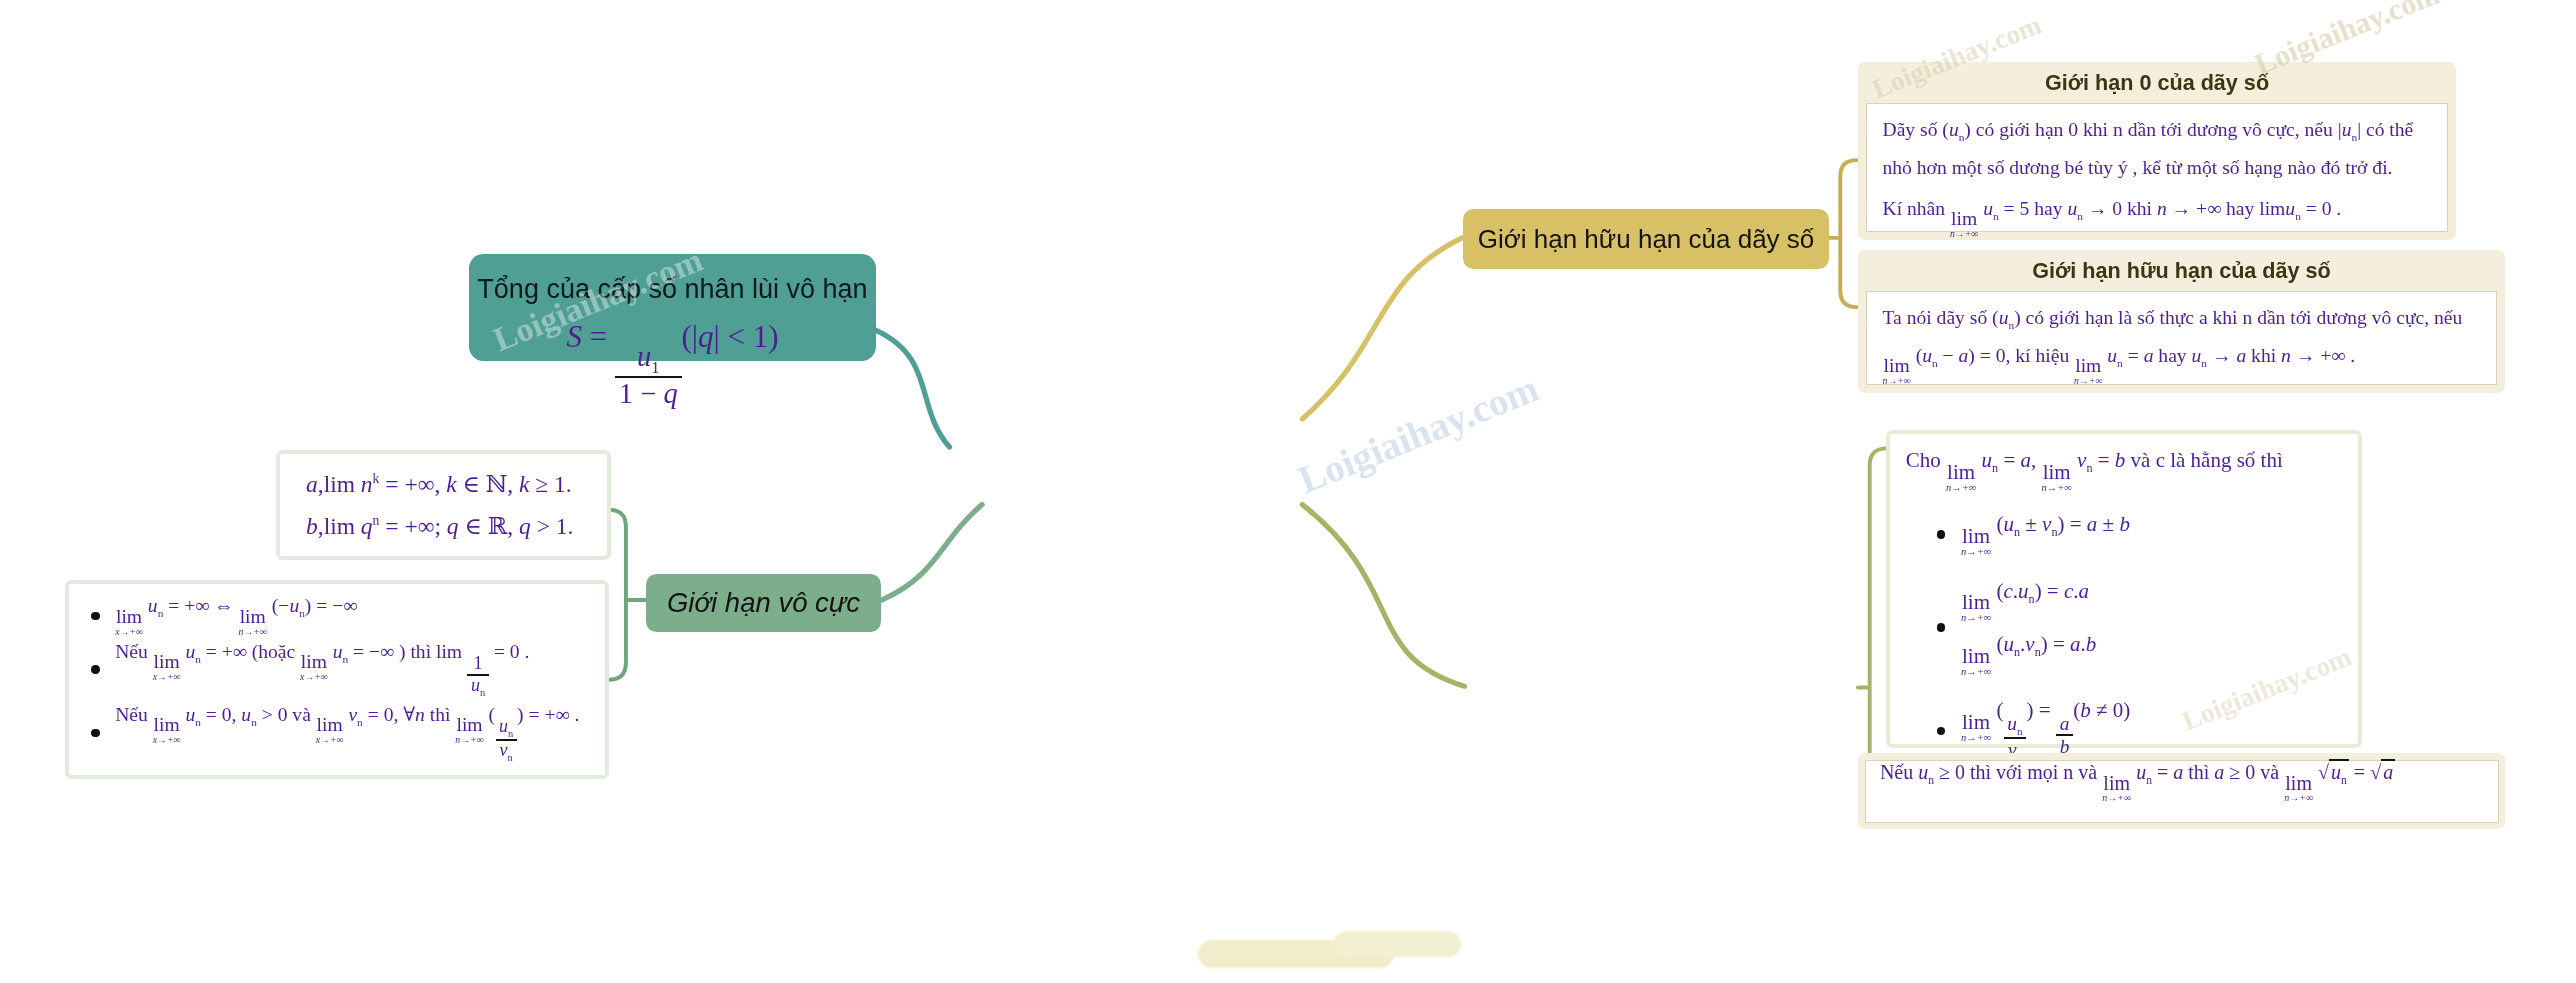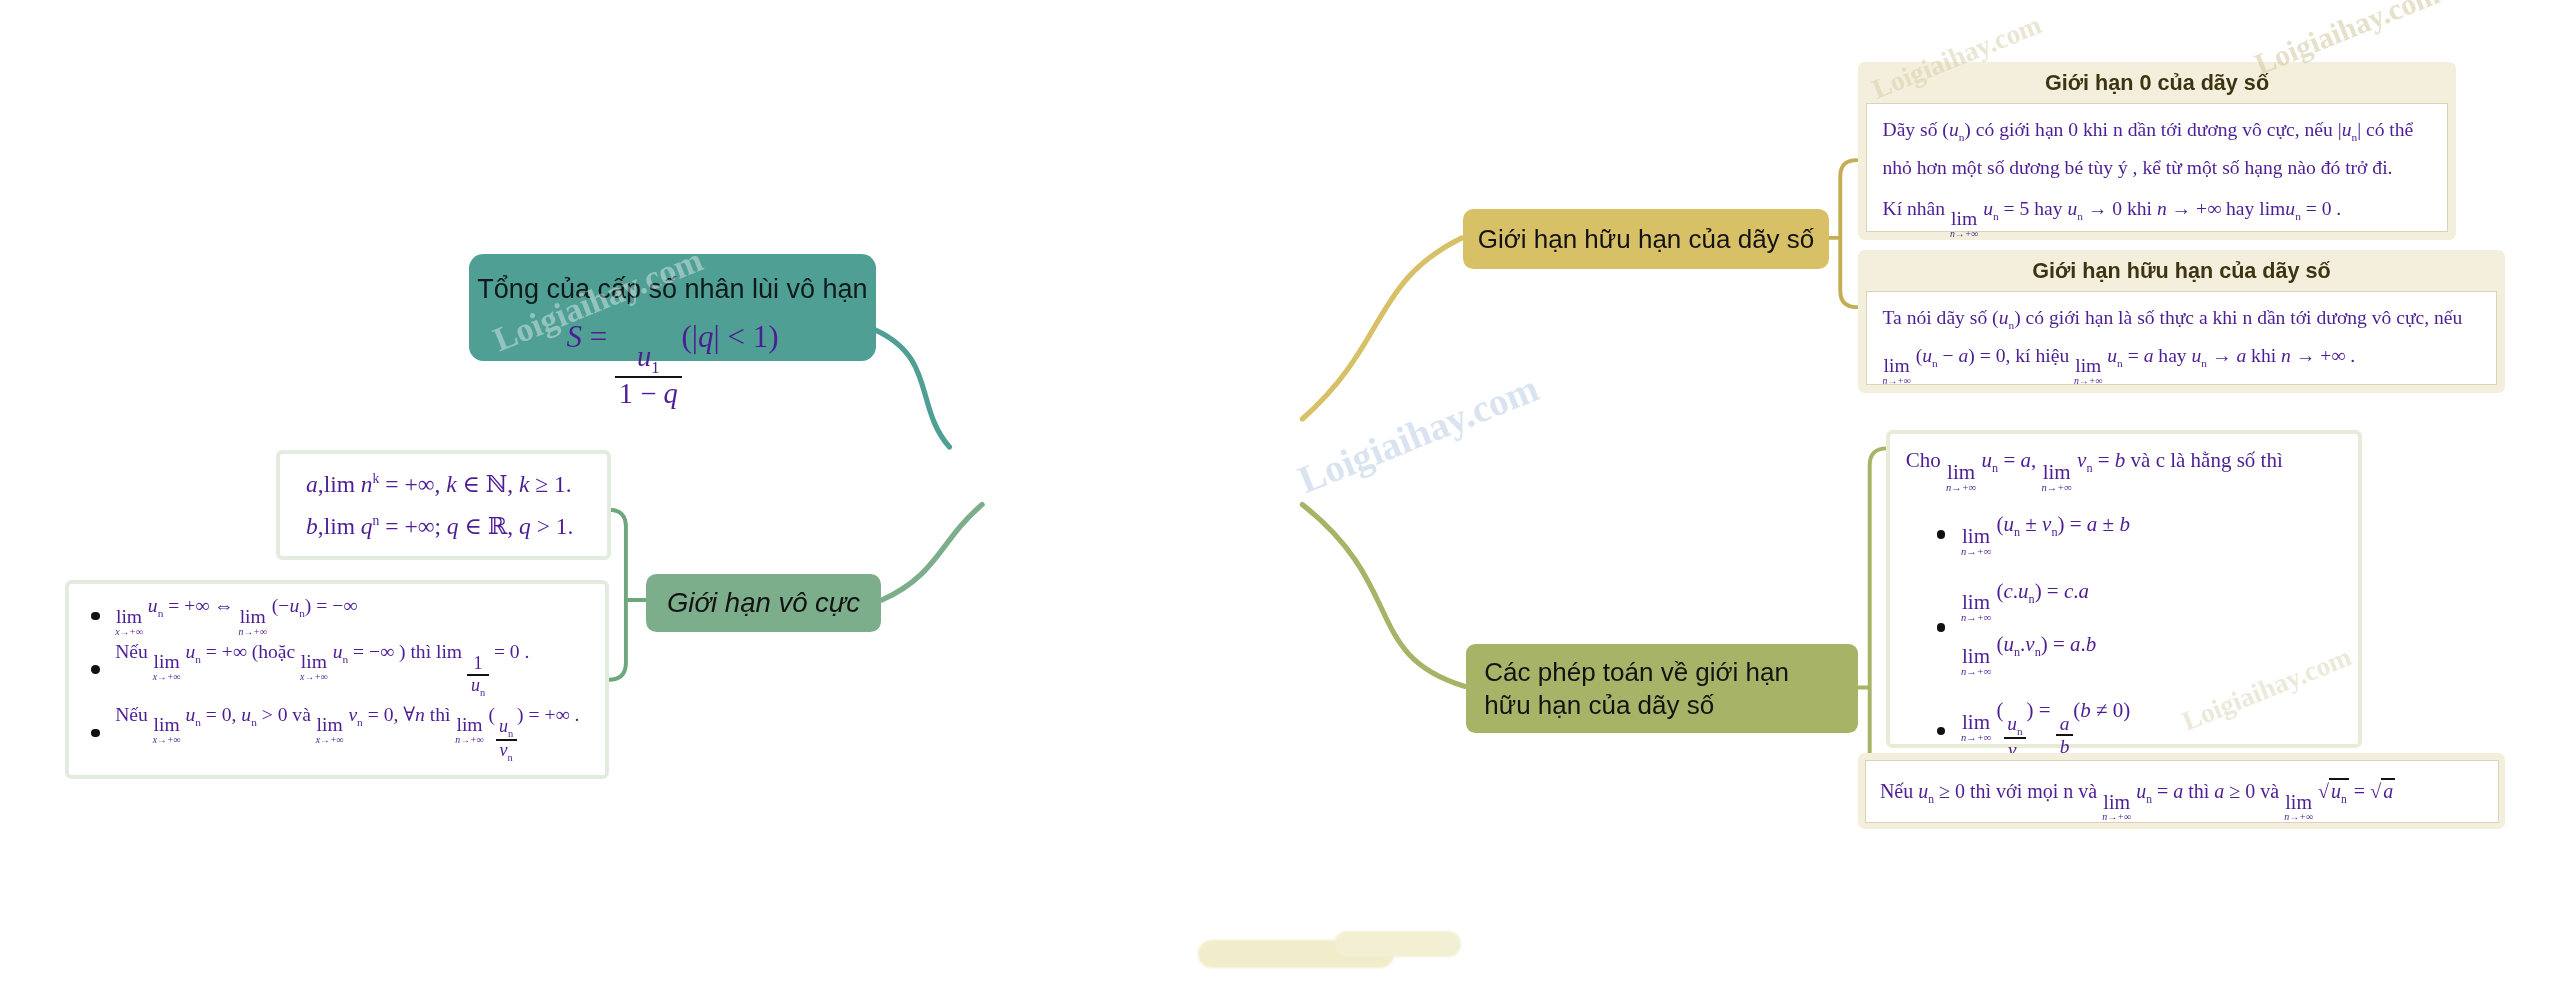--- a/index.html
+++ b/index.html
@@ -43,21 +43,21 @@
   .card .hd{font-weight:bold;font-size:21.6px;color:#3c3413;height:41px;display:flex;
             align-items:center;justify-content:center;}
   .card .inner{position:absolute;left:7.8px;right:7.8px;bottom:7.8px;top:41px;background:#fff;
                border:1.3px solid #d8d4bc;padding:6.5px 15.7px;box-sizing:border-box;}
   #cream1{left:1858px;top:62px;width:598px;height:178px;}
   #cream2{left:1858px;top:250px;width:647px;height:143px;}
   .card .f{font-size:19.6px;line-height:1.95;}
   .card .kihieu{margin-top:2.6px;}
   #sqrtNote{left:1858px;top:753px;width:647px;height:76px;border-radius:6.5px;}
   #sqrtNote .inner2{position:absolute;inset:6.5px;background:#fff;border:1.3px solid #d8d4bc;
-                    display:flex;align-items:flex-end;padding:0 14.4px;box-sizing:border-box;}
+                    display:flex;align-items:flex-start;padding:0 14.4px;box-sizing:border-box;}
   #sqrtNote .f{font-size:20px;}
 
   
   .f{font-family:"Liberation Serif","DejaVu Serif",serif;color:#4c1d95;}
   .mi{font-style:italic;}
   .f sub,.f sup{font-size:.58em;}
   .mlim{display:inline-flex;flex-direction:column;align-items:center;line-height:.85;
         vertical-align:-0.55em;}
   .mlim .ls{font-size:.5em;font-style:italic;margin-top:2px;}
   .mfrac{display:inline-flex;flex-direction:column;align-items:center;line-height:1.1;
@@ -179,23 +179,20 @@
       <div class="f"><span class="mt">Ta nói dãy số (</span><span class="mi">u</span><sub>n</sub><span class="mt">) có giới hạn là số thực a khi n dần tới dương vô cực, nếu </span><span class="mlim">
             <span class="ml">lim</span>
             <span class="ls">n→+∞</span>
           </span><span class="mt"> (</span><span class="mi">u</span><sub>n</sub><span class="mt"> − </span><span class="mi">a</span><span class="mt">) = 0, kí hiệu </span><span class="mlim">
             <span class="ml">lim</span>
             <span class="ls">n→+∞</span>
           </span><span class="mt"> </span><span class="mi">u</span><sub>n</sub><span class="mt"> = </span><span class="mi">a</span><span class="mt"> hay </span><span class="mi">u</span><sub>n</sub><span class="mt"> → </span><span class="mi">a</span><span class="mt"> khi </span><span class="mi">n</span><span class="mt"> → +∞ .</span></div>
     </div>
   </div>
 
-  <div class="abs node" id="oliveNode" style="background-color: rgb(167, 179, 102);">
-    <span>Các phép toán về giới hạn hữu hạn của dãy số</span>
-  </div>
 
   <div class="abs" id="ops">
     <div class="f"><span class="mt">Cho </span><span class="mlim">
           <span class="ml">lim</span>
           <span class="ls">n→+∞</span>
         </span><span class="mt"> </span><span class="mi">u</span><sub>n</sub><span class="mt"> = </span><span class="mi">a</span><span class="mt">, </span><span class="mlim">
           <span class="ml">lim</span>
           <span class="ls">n→+∞</span>
         </span><span class="mt"> </span><span class="mi">v</span><sub>n</sub><span class="mt"> = </span><span class="mi">b</span><span class="mt">  và c là hằng số thì</span></div>
     <div class="rows">

